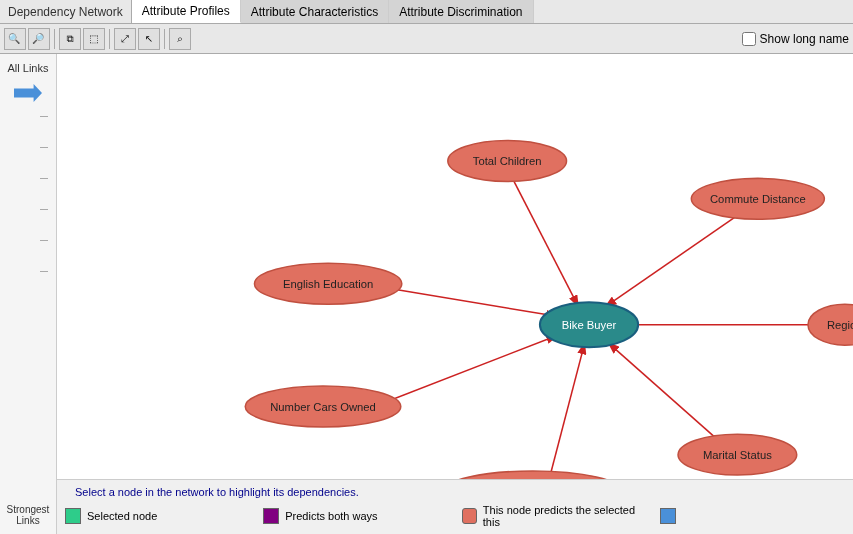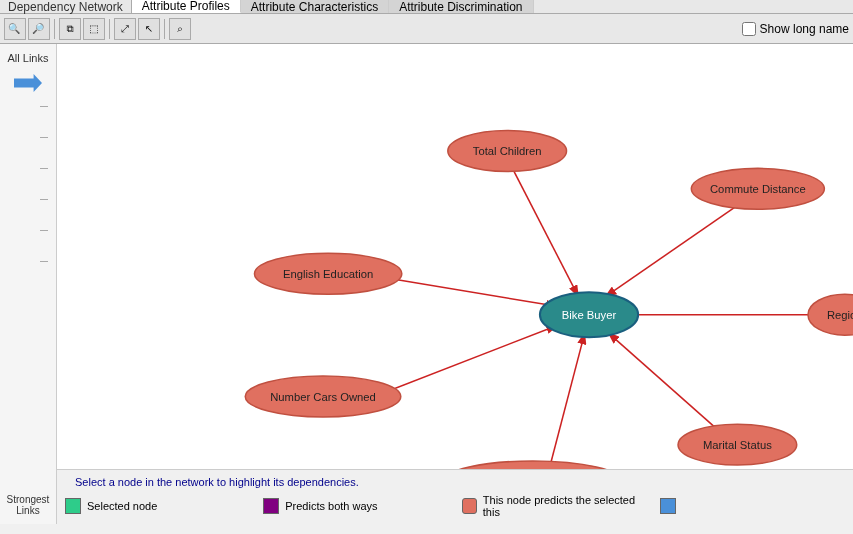--- a/index.html
+++ b/index.html
@@ -1,18 +1,18 @@
 <!DOCTYPE html>
 <html><head>
   <meta charset="utf-8">
   <style>
     * { box-sizing: border-box; margin: 0; padding: 0; }
     body { font-family: Arial, sans-serif; font-size: 12px; background: #f0f0f0; width: 853px; height: 534px; overflow: hidden; }
 
-    .top-bar { display: flex; align-items: center; background: #e8e8e8; border-bottom: 1px solid #aaa; height: 14px; }
+    .top-bar { display: flex; align-items: center; background: #e8e8e8; border-bottom: 1px solid #aaa; height: 24px; }
     .top-bar-title { padding: 0 8px; font-size: 12px; color: #333; white-space: nowrap; border-right: 1px solid #aaa; height: 100%; display: flex; align-items: center; }
     .tab { padding: 2px 10px; font-size: 12px; cursor: pointer; height: 100%; display: flex; align-items: center; border-right: 1px solid #ccc; background: #d4d4d4; }
     .tab.active { background: #fff; border-bottom: 1px solid #fff; }
 
     .toolbar { display: flex; align-items: center; background: #e8e8e8; border-bottom: 1px solid #aaa; height: 30px; padding: 2px 4px; gap: 2px; }
     .toolbar-btn { width: 22px; height: 22px; background: #e0e0e0; border: 1px solid #aaa; cursor: pointer; display: flex; align-items: center; justify-content: center; font-size: 10px; }
     .toolbar-sep { width: 1px; height: 20px; background: #aaa; margin: 0 2px; }
     .show-long-name { margin-left: auto; display: flex; align-items: flex-end; gap: 4px; font-size: 12px; }
     .show-long-name input { width: 14px; height: 14px; }
 

